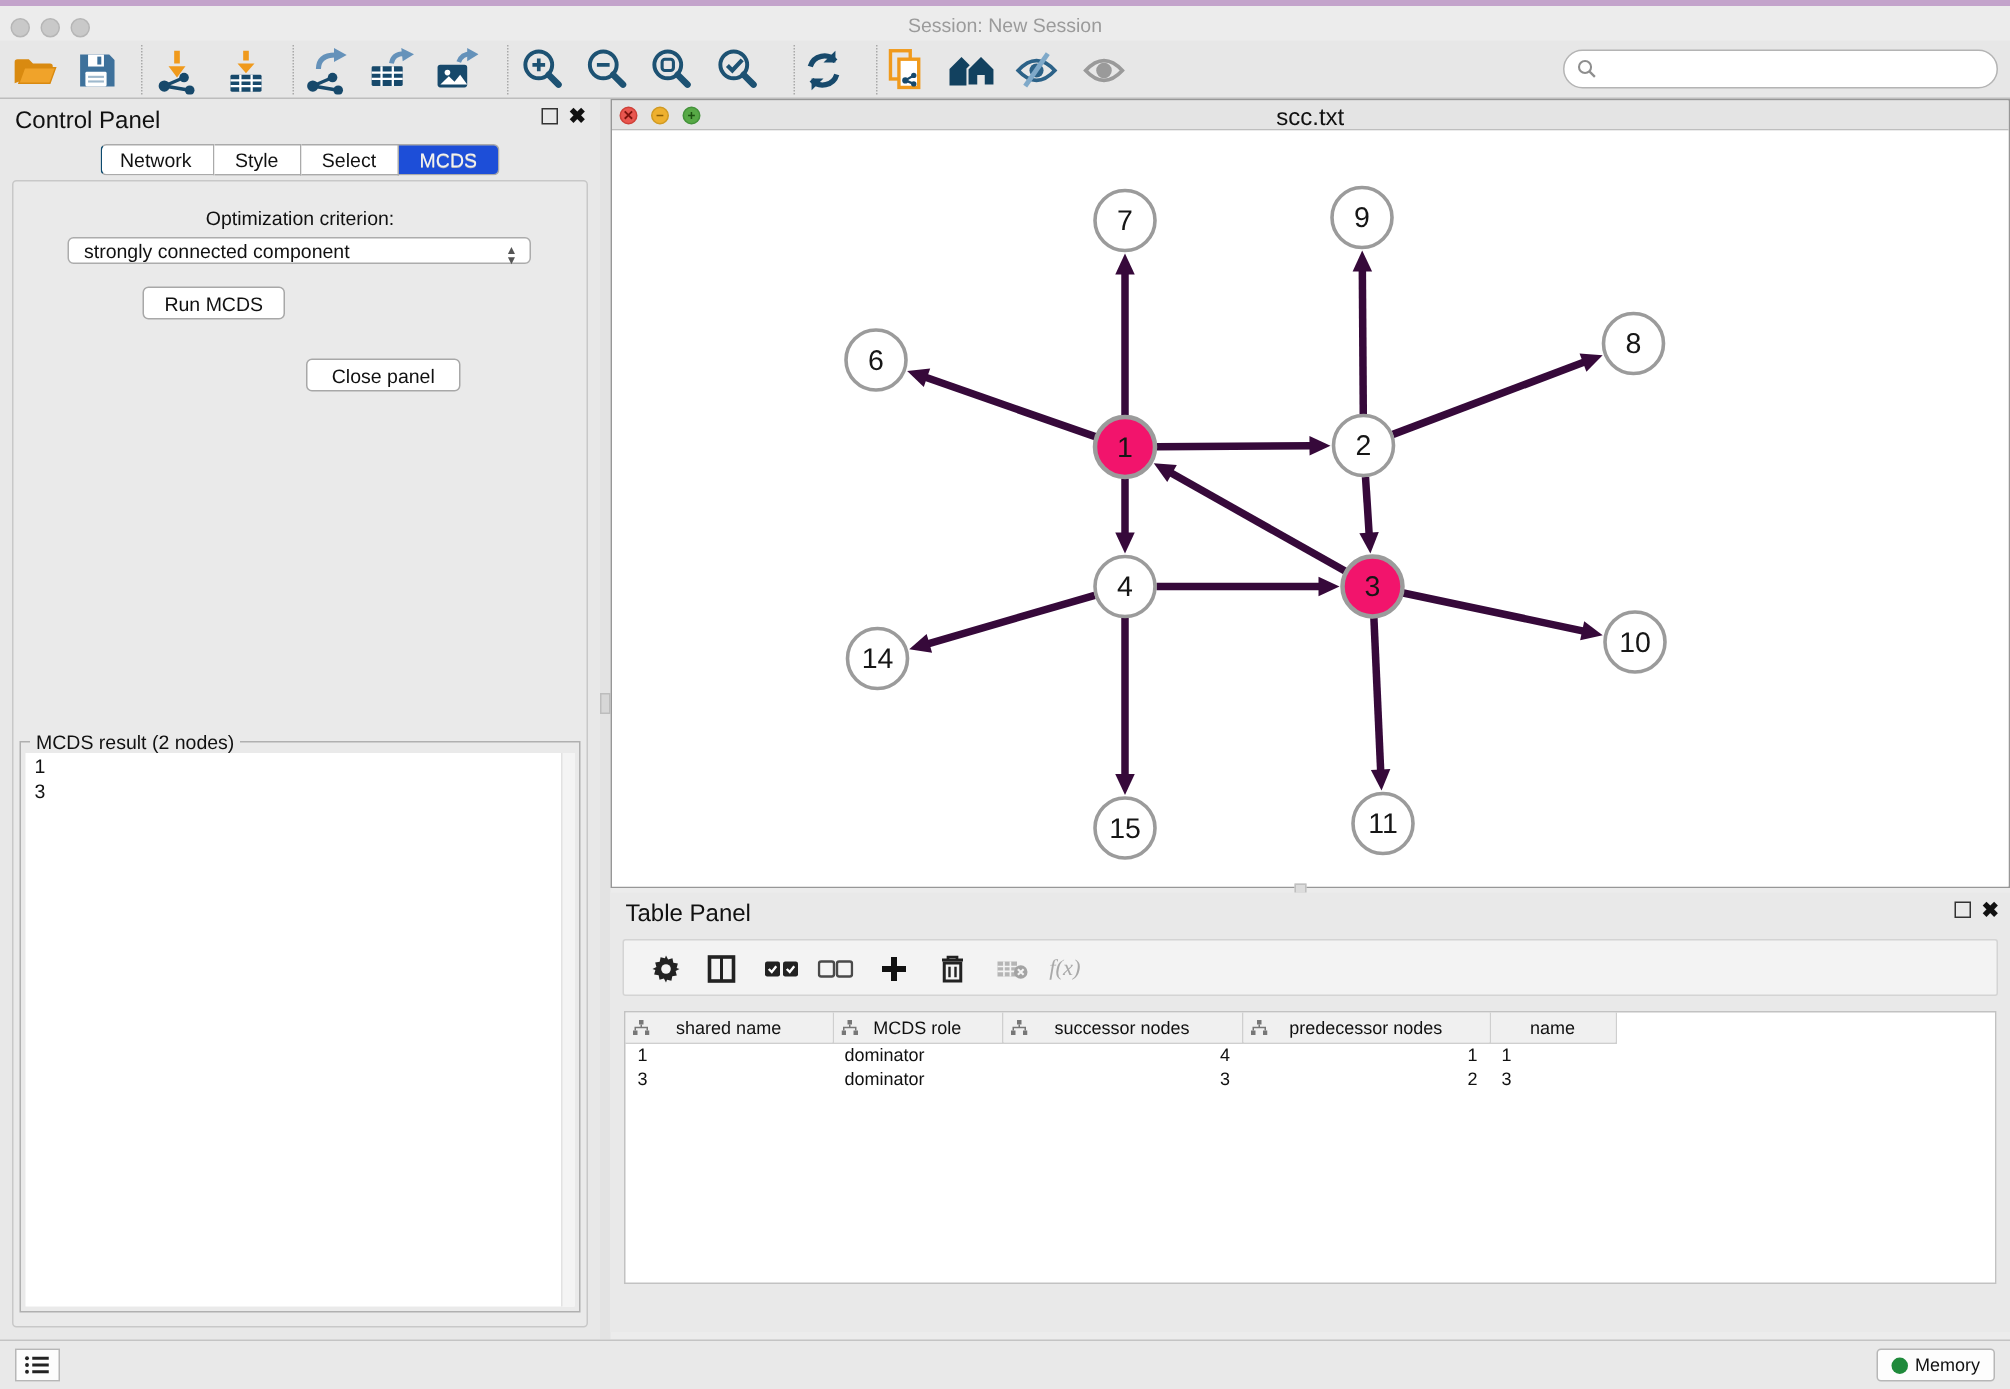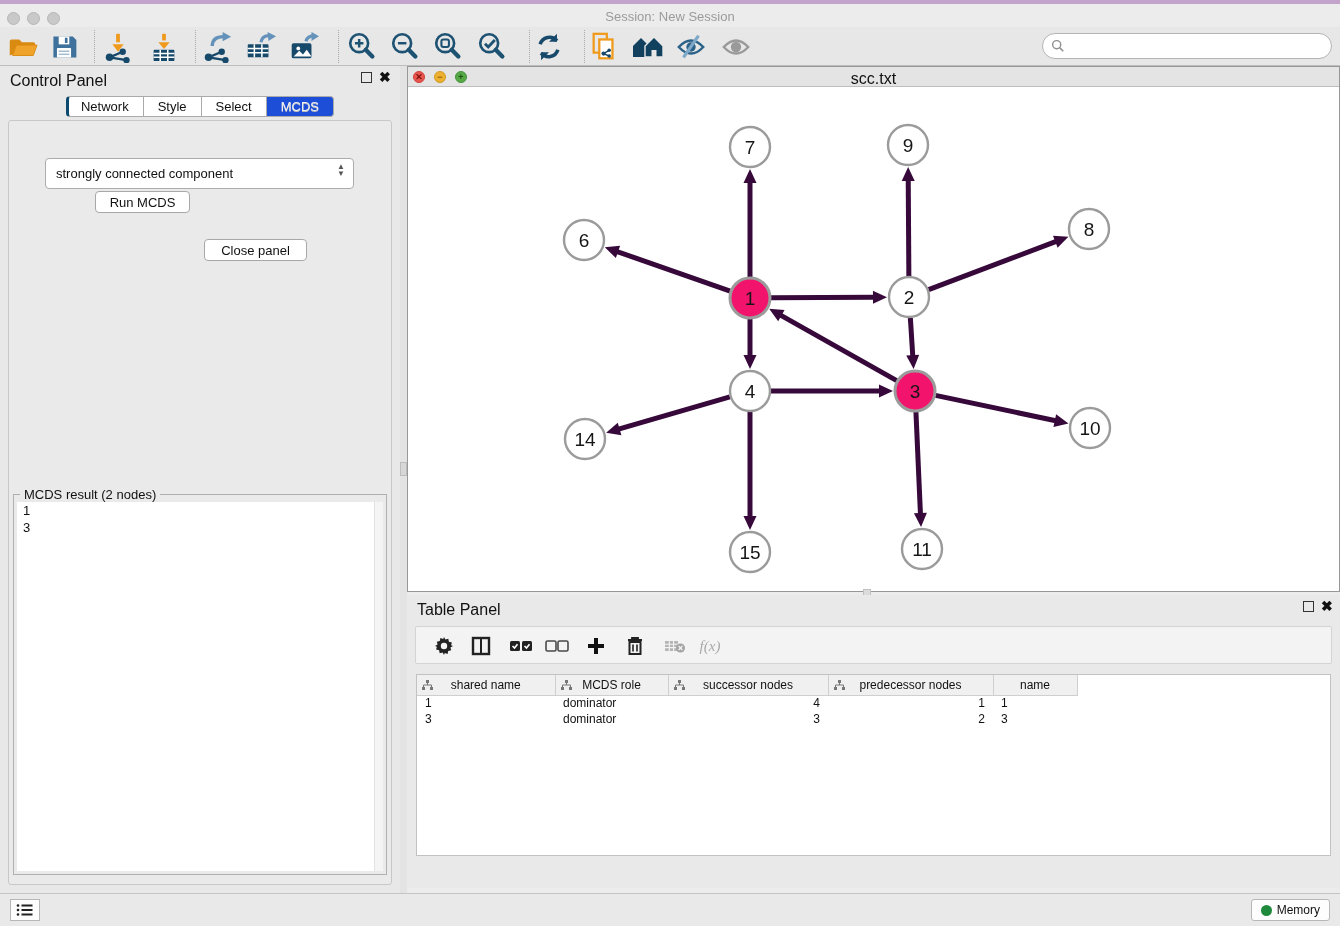--- a/index.html
+++ b/index.html
@@ -24,26 +24,26 @@
   .searchbox svg { margin-left:8px; }
   .searchbox input { border:none; outline:none; background:transparent; flex:1; height:20px; font-size:13px; font-family:"Liberation Sans",sans-serif; padding:0 8px 0 4px;}
   
   .control-panel { position:absolute; left:0; top:66px; width:400px; height:827px; background:#e8e8e8; }
   .panel-header { position:absolute; left:0; top:0; width:100%; height:26px; }
   .panel-title { position:absolute; left:10px; top:6px; font-size:16px; color:#111; }
   .float-ic { position:absolute; top:6px; width:11px; height:11px; border:1.5px solid #333; }
   .close-ic { position:absolute; top:4px; font-size:14px; font-weight:bold; color:#111; line-height:14px; }
   .cp-tabs { position:absolute; top:30px; left:0; width:100%; display:flex; justify-content:center; }
   .tabbtn { height:21px; padding:0 14px; background:#fff; border:1px solid #aaa; border-left:none; font-size:13px; display:flex; align-items:center; color:#111; }
-  .tabbtn:first-child { border-left:3px solid #0c4a6e; border-radius:4px 0 0 4px;padding-left:12px; }
+  .tabbtn:first-child { border-left:1px solid #0c4a6e; border-radius:4px 0 0 4px;padding-left:12px; }
   .tabbtn:last-child { border-radius:0 4px 4px 0; }
   .tabbtn.sel { background:#1d4ed8; color:#f2f2f2; text-shadow:0 1px 0 #bbb; }
   .cp-inner { position:absolute; left:8px; top:54px; width:384px; height:765px; background:#eaeaea; border:1px solid #c8c8c8; border-radius:3px; }
   .opt-label { position:absolute; top:17px; width:100%; text-align:center; font-size:13px; color:#111; }
-  .opt-select { position:absolute; left:36px; top:37px; width:309px; height:31px; background:#fff; border:1px solid #acacac; border-radius:4px; display:flex; align-items:center; padding-left:10px; font-size:13px; }
+  .opt-select { position:absolute; left:36px; top:37px; width:309px; height:18px; background:#fff; border:1px solid #acacac; border-radius:4px; display:flex; align-items:center; padding-left:10px; font-size:13px; }
   .opt-stepper { position:absolute; right:6px; top:2px; width:12px; height:18px; display:flex; flex-direction:column; align-items:center; justify-content:center; color:#555; }
   .opt-stepper span { font-size:8px; line-height:7px; }
   .cp-btn { position:absolute; top:70px; height:22px; background:#fff; border:1px solid #a8a8a8; border-radius:4px; font-size:13px; display:flex; align-items:center; justify-content:center; color:#111; }
   .groupbox { position:absolute; left:4px; top:373px; width:374px; height:381px; border:1px solid #b0b0b0; }
   .group-legend { position:absolute; left:6px; top:-8px; background:#eaeaea; padding:0 4px; font-size:13px; }
   .result-area { position:absolute; left:3px; top:7px; right:3px; bottom:3px; background:#fff; }
   .result-area .line { font-size:13px; padding:1px 0 1px 6px; }
   .result-scroll { position:absolute; right:0; top:0; width:9px; height:100%; background:#f4f4f4; border-left:1px solid #e2e2e2; }
   
   .vsplit { position:absolute; left:400px; top:66px; width:7px; height:827px; background:#e3e3e3; }
@@ -247,20 +247,21 @@
     <span class="float-ic" style="left:361px"></span>
     <span class="close-ic" style="left:379px">✖</span>
   </div>
   <div class="cp-tabs">
       <span class="tabbtn">Network</span>
       <span class="tabbtn">Style</span>
       <span class="tabbtn">Select</span>
       <span class="tabbtn sel">MCDS</span>
     </div>
   <div class="cp-inner">
+    <div class="opt-label">Optimization criterion:</div>
     <div class="opt-select">
       <span>strongly connected component</span>
       <span class="opt-stepper">
           <span>▲</span>
           <span>▼</span>
         </span>
     </div>
     <button class="cp-btn" style="left:86px; width:95px;">Run MCDS</button>
     <button class="cp-btn" style="left:195px; width:103px;margin-top:48px;">Close panel</button>
     <div class="groupbox">

